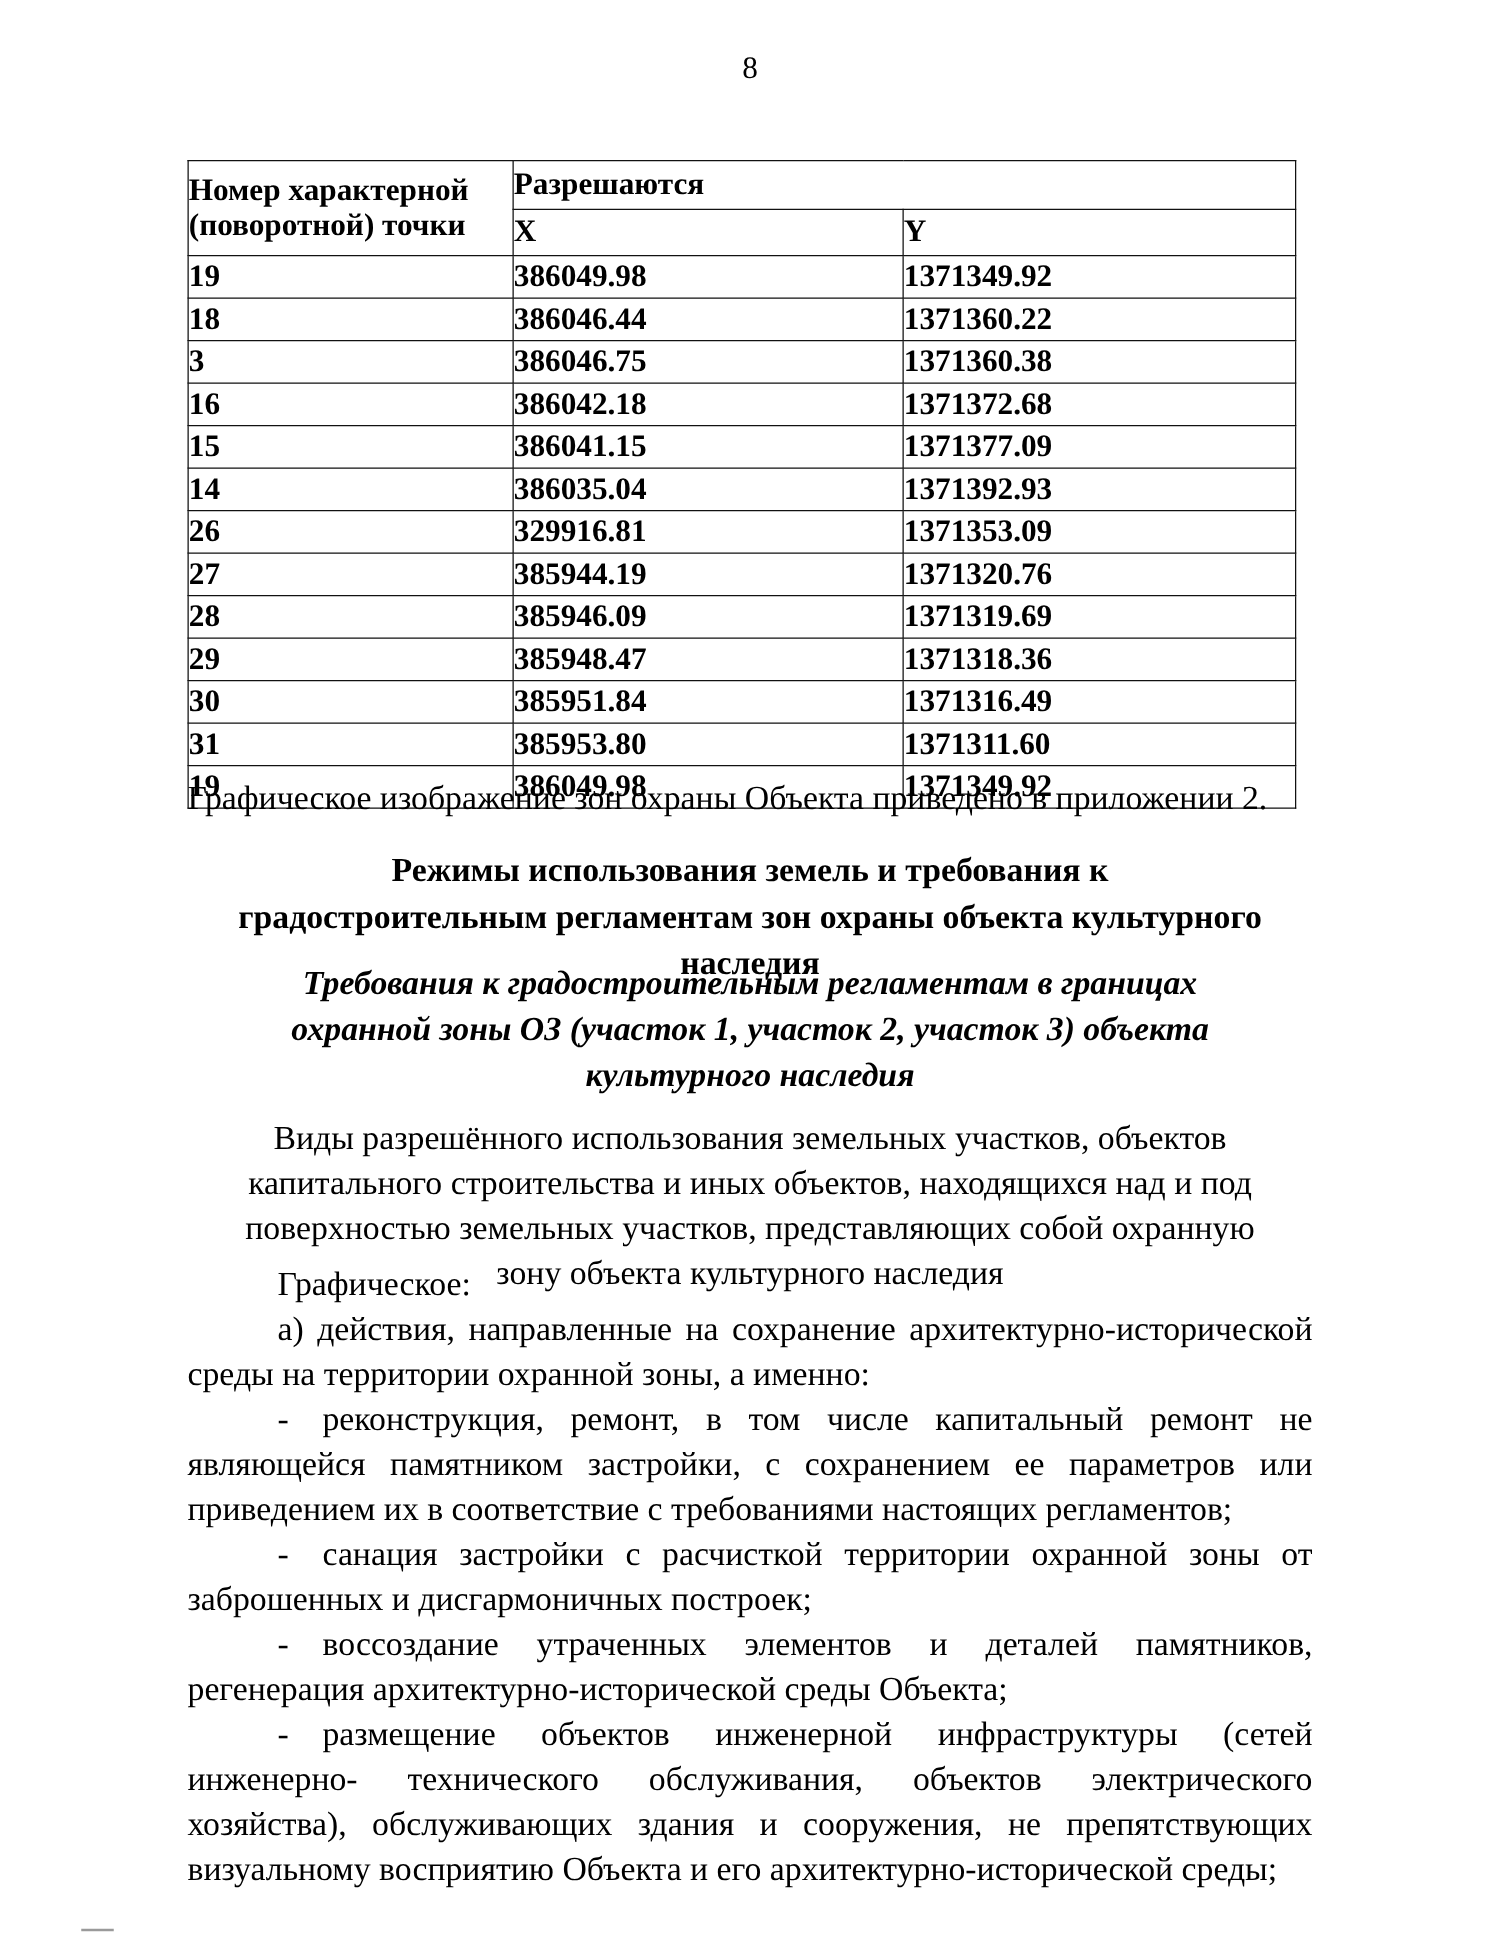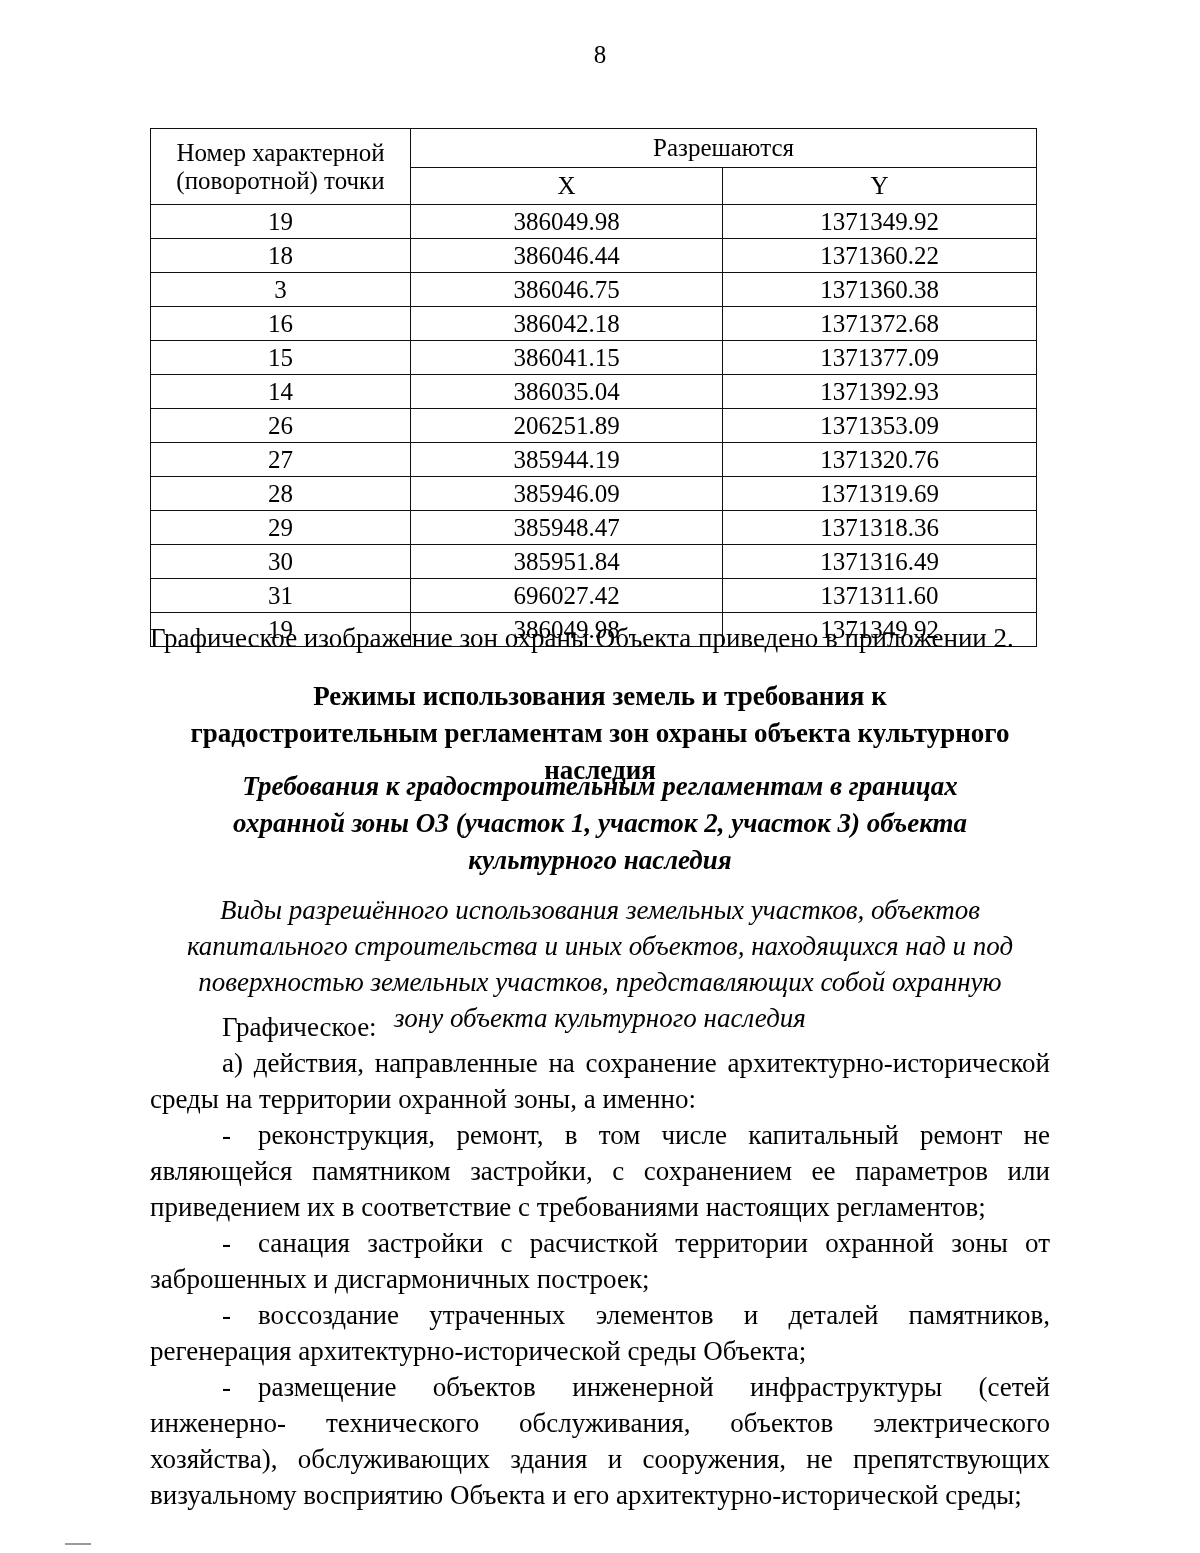--- a/index.html
+++ b/index.html
@@ -49,24 +49,24 @@
   .coord-table {
     position: absolute;
     top: 128px;
     left: 150px;
     width: 886px;
     border-collapse: collapse;
     table-layout: fixed;
   }
   .coord-table td, .coord-table th {
     border: 1.6px solid #111111;
-    font-weight: normal;
+    font-weight: bold;
     font-size: 25px;
     line-height: 28px;
-    text-align: center;
+    text-align: left;
     padding: 0;
     vertical-align: middle;
   }
   .col-num   { width: 260px; }
   .col-x     { width: 312px; }
   .col-y     { width: 314px; }
 
   .hdr-num {
     height: 74px;
     padding: 2px 6px 4px 6px;
@@ -96,21 +96,20 @@
     text-align: center;
     line-height: 37px;
   }
   .heading-bolditalic-center {
     font-weight: bold;
     font-style: italic;
     text-align: center;
     line-height: 37px;
   }
   .heading-italic-center {
-    font-style: italic;
     text-align: center;
     line-height: 36px;
   }
 
   
   .scan-artifact {
     position: absolute;
     left: 65px;
     top: 1543px;
     width: 26px;
@@ -168,21 +167,21 @@
         <td>386041.15</td>
         <td>1371377.09</td>
       </tr>
       <tr class="data-row">
         <td>14</td>
         <td>386035.04</td>
         <td>1371392.93</td>
       </tr>
       <tr class="data-row">
         <td>26</td>
-        <td>206251.89</td>
+        <td>329916.81</td>
         <td>1371353.09</td>
       </tr>
       <tr class="data-row">
         <td>27</td>
         <td>385944.19</td>
         <td>1371320.76</td>
       </tr>
       <tr class="data-row">
         <td>28</td>
         <td>385946.09</td>
@@ -193,21 +192,21 @@
         <td>385948.47</td>
         <td>1371318.36</td>
       </tr>
       <tr class="data-row">
         <td>30</td>
         <td>385951.84</td>
         <td>1371316.49</td>
       </tr>
       <tr class="data-row">
         <td>31</td>
-        <td>696027.42</td>
+        <td>385953.80</td>
         <td>1371311.60</td>
       </tr>
       <tr class="data-row">
         <td>19</td>
         <td>386049.98</td>
         <td>1371349.92</td>
       </tr>
     </tbody>
   </table>
 

